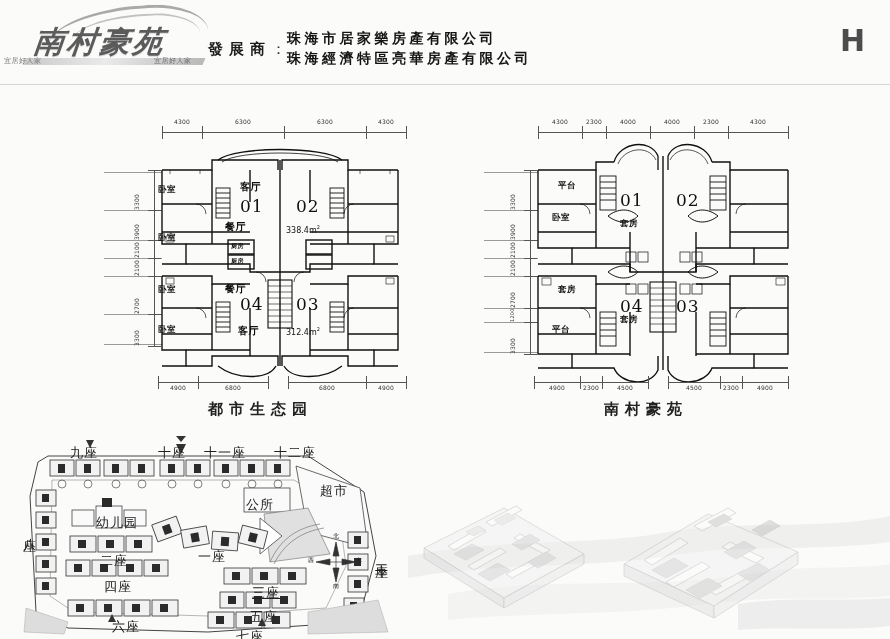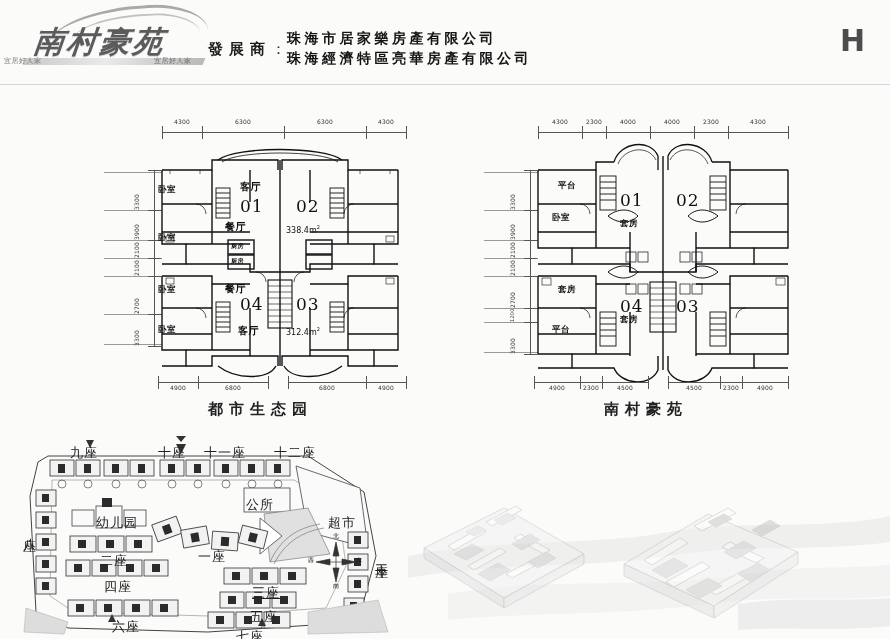--- a/index.html
+++ b/index.html
@@ -743,21 +743,21 @@
       <polygon points="308,126 322,123 322,129"></polygon>
       <polygon points="348,126 334,123 334,129"></polygon>
     </g>
   </svg>
 
   
   <div class="sitelabel" style="left:62px;  top:8px;">九座</div>
   <div class="sitelabel" style="left:150px; top:8px;">十座</div>
   <div class="sitelabel" style="left:196px; top:8px;">十一座</div>
   <div class="sitelabel" style="left:266px; top:8px;">十二座</div>
-  <div class="sitelabel" style="left:320px; top:46px;margin-top:32px;">超市</div>
+  <div class="sitelabel" style="left:312px; top:46px;">超市</div>
   <div class="sitelabel" style="left:238px; top:60px;">公所</div>
   <div class="sitelabel" style="left:88px;  top:78px;">幼儿园</div>
   <div class="sitelabel" style="left:190px; top:112px;">一座</div>
   <div class="sitelabel" style="left:92px;  top:116px;">二座</div>
   <div class="sitelabel" style="left:244px; top:148px;text-decoration:underline;">三座</div>
   <div class="sitelabel" style="left:96px;  top:142px;">四座</div>
   <div class="sitelabel" style="left:242px; top:172px;">五座</div>
   <div class="sitelabel" style="left:104px; top:182px;">六座</div>
   <div class="sitelabel" style="left:228px; top:192px;">七座</div>
   <div class="sitelabel vert" style="left:12px;  top:92px;">八座</div>

